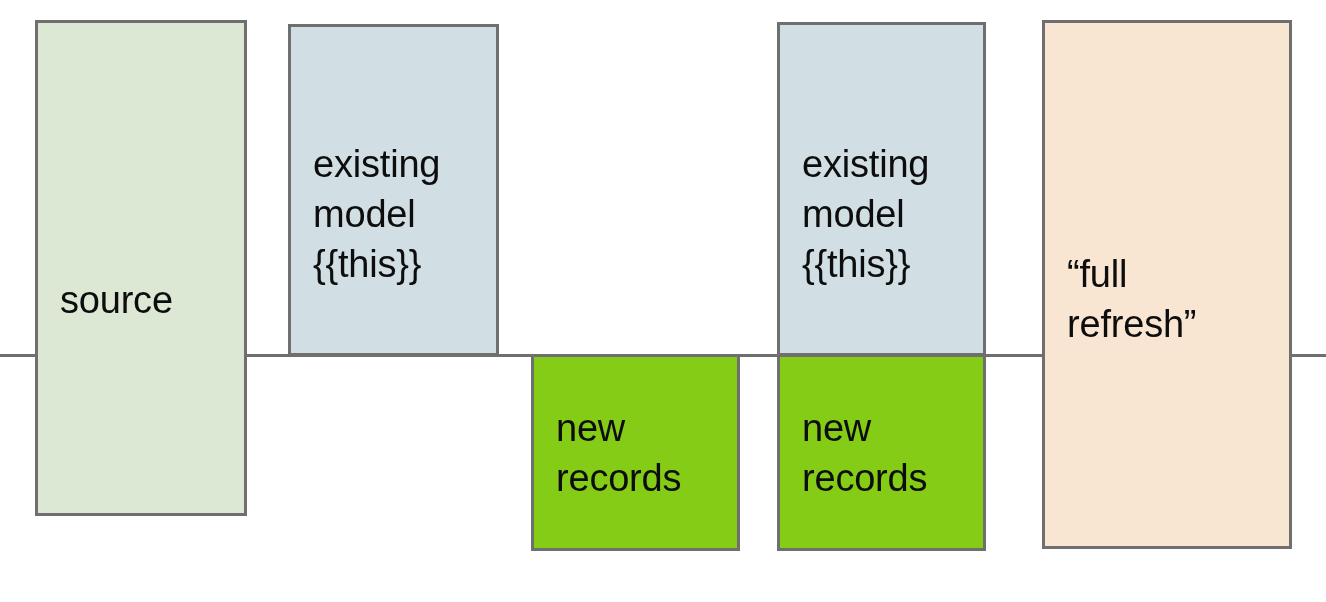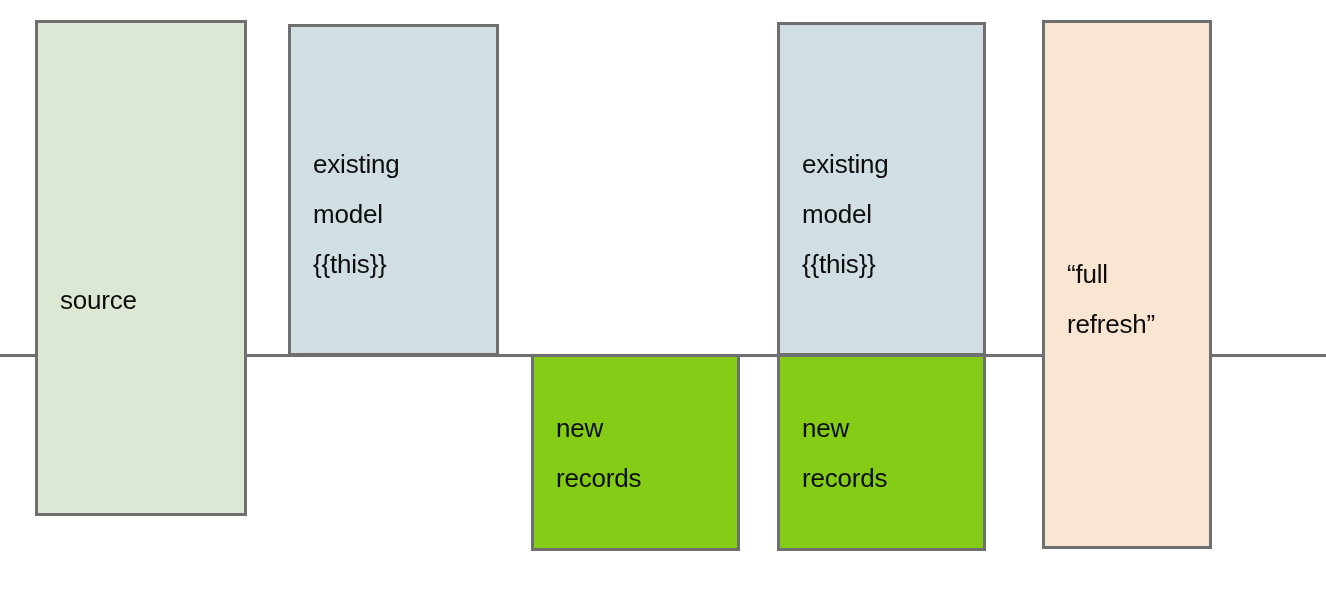--- a/index.html
+++ b/index.html
@@ -29,21 +29,21 @@
     position: absolute;
     box-sizing: border-box;
     border: 3px solid #6f6f6f;
     z-index: 2;
     display: block;
     overflow: hidden;
   }
   .box .label {
     position: absolute;
     left: 22px;
-    font-size: 26px;
+    font-size: 38px;
     line-height: 50px;
     color: #0d0d0d;
     letter-spacing: -0.2px;
     white-space: pre-line;
     text-align: left;
   }
   .box-source   { background: #dce8d3; }
   .box-existing { background: #d1dee3; }
   .box-new      { background: #84cc16; }
   .box-refresh  { background: #f8e5d2; }
@@ -59,21 +59,21 @@
 
   #box-new-1      { left: 531px;  top: 354px; width: 209px; height: 197px; }
   #box-new-1 .label    { top: 46px; }
 
   #box-existing-2 { left: 777px;  top: 22px;  width: 209px; height: 334px; }
   #box-existing-2 .label { top: 114px; }
 
   #box-new-2      { left: 777px;  top: 354px; width: 209px; height: 197px; }
   #box-new-2 .label    { top: 46px; }
 
-  #box-refresh    { left: 1042px; top: 20px;  width: 170px; height: 529px; }
+  #box-refresh    { left: 1042px; top: 20px;  width: 250px; height: 529px; }
   #box-refresh .label  { top: 226px; }
 </style>
 </head>
 <body>
 
 <div id="canvas">
 
   <div class="rule" id="rule-main"></div>
 
   <div class="box box-source" id="box-source">

